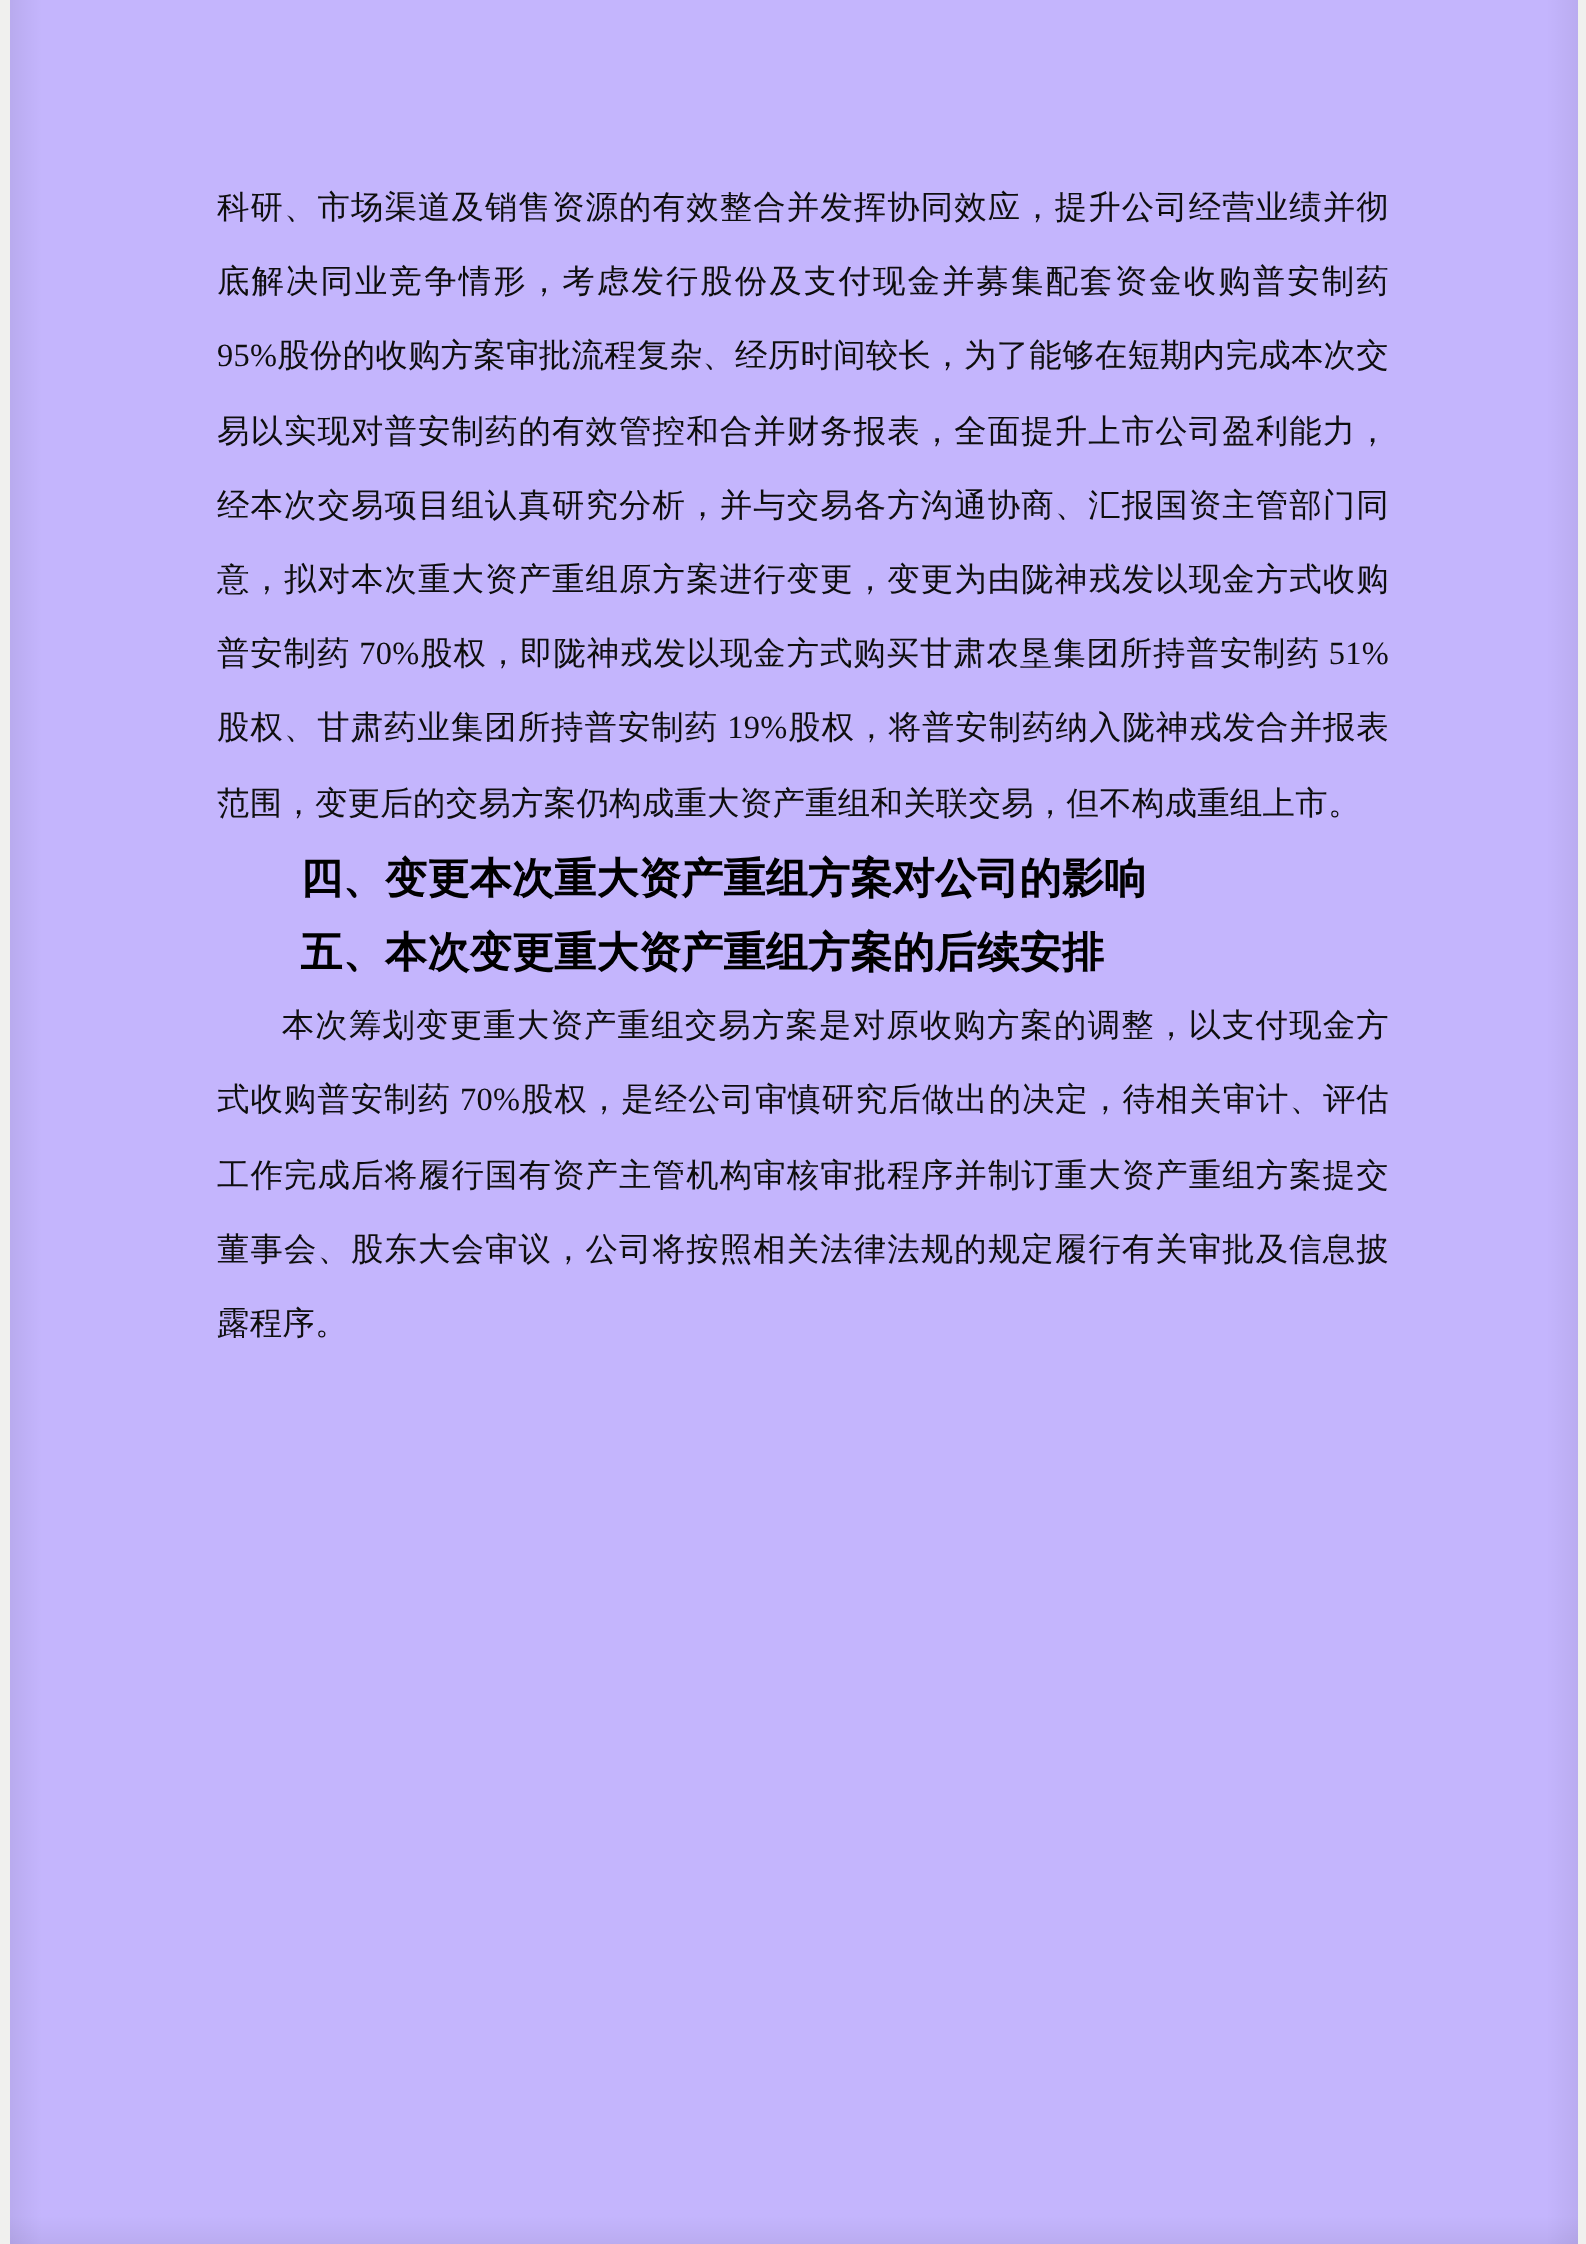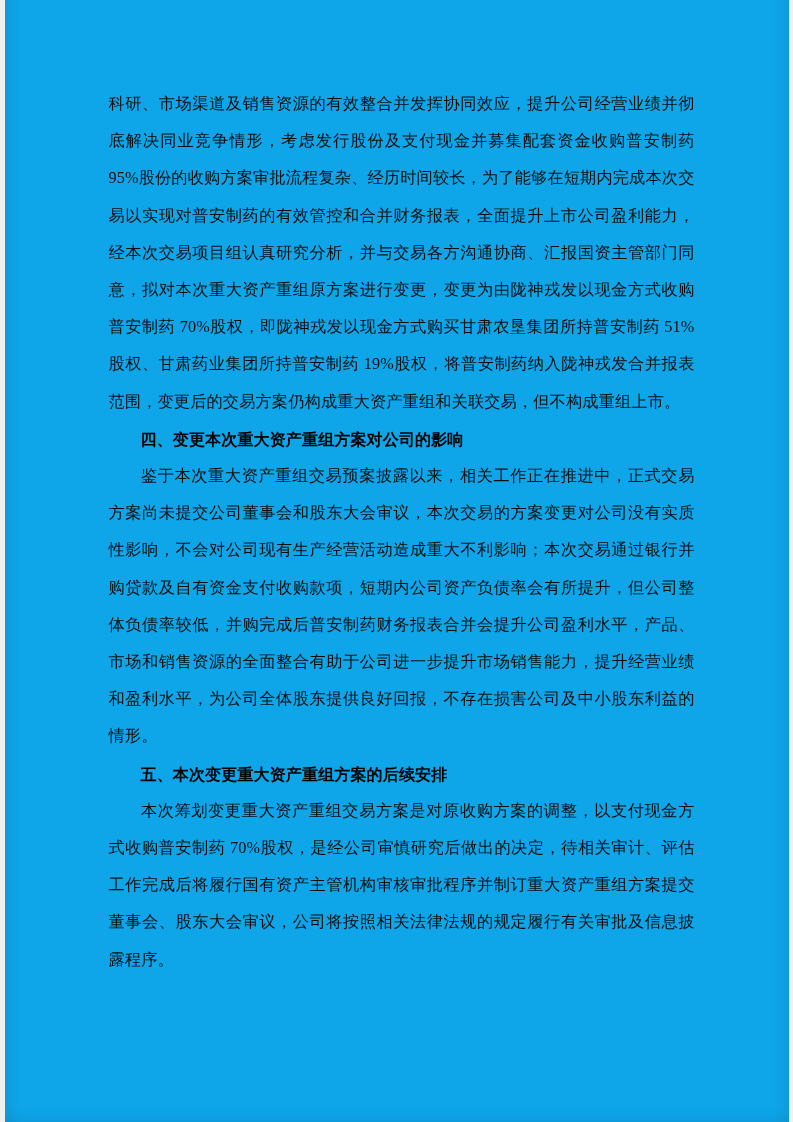--- a/index.html
+++ b/index.html
@@ -5,21 +5,21 @@
   html, body {
     margin: 0;
     padding: 0;
     background: #f0f0ee;
   }
   .page {
     position: relative;
     width: 784px;
     height: 1122px;
     margin: 0 auto;
-    background: #0ea5e9;
+    background: #c4b5fd;
     box-sizing: border-box;
     overflow: hidden;
   }
   .page-inner {
     position: absolute;
     left: 104px;
     top: 86px;
     width: 586px;
   }
   .doc-body {
@@ -33,21 +33,21 @@
   }
   p.para {
     margin: 0;
     text-indent: 2em;
   }
   p.para.noindent {
     text-indent: 0;
   }
   h2.heading {
     margin: 0;
-    font-size: 16px;
+    font-size: 21px;
     line-height: 37.2px;
     font-weight: bold;
     text-indent: 2em;
     font-family: "Liberation Serif", "DejaVu Serif", serif;
     color: #000;
   }
   
   .page::after {
     content: "";
     position: absolute;
@@ -82,20 +82,19 @@
   <div class="shade-right"></div>
   <div class="shade-bottom"></div>
 
   <div class="page-inner doc-body">
 
     <p class="para noindent">科研、市场渠道及销售资源的有效整合并发挥协同效应，提升公司经营业绩并彻底解决同业竞争情形，考虑发行股份及支付现金并募集配套资金收购普安制药 95%股份的收购方案审批流程复杂、经历时间较长，为了能够在短期内完成本次交易以实现对普安制药的有效管控和合并财务报表，全面提升上市公司盈利能力，经本次交易项目组认真研究分析，并与交易各方沟通协商、汇报国资主管部门同意，拟对本次重大资产重组原方案进行变更，变更为由陇神戎发以现金方式收购普安制药 70%股权，即陇神戎发以现金方式购买甘肃农垦集团所持普安制药 51%股权、甘肃药业集团所持普安制药 19%股权，将普安制药纳入陇神戎发合并报表范围，变更后的交易方案仍构成重大资产重组和关联交易，但不构成重组上市。</p>
 
 
     <h2 class="heading">四、变更本次重大资产重组方案对公司的影响</h2>
 
-    <p class="para">鉴于本次重大资产重组交易预案披露以来，相关工作正在推进中，正式交易方案尚未提交公司董事会和股东大会审议，本次交易的方案变更对公司没有实质性影响，不会对公司现有生产经营活动造成重大不利影响；本次交易通过银行并购贷款及自有资金支付收购款项，短期内公司资产负债率会有所提升，但公司整体负债率较低，并购完成后普安制药财务报表合并会提升公司盈利水平，产品、市场和销售资源的全面整合有助于公司进一步提升市场销售能力，提升经营业绩和盈利水平，为公司全体股东提供良好回报，不存在损害公司及中小股东利益的情形。</p>
 
     <h2 class="heading">五、本次变更重大资产重组方案的后续安排</h2>
 
     <p class="para">本次筹划变更重大资产重组交易方案是对原收购方案的调整，以支付现金方式收购普安制药 70%股权，是经公司审慎研究后做出的决定，待相关审计、评估工作完成后将履行国有资产主管机构审核审批程序并制订重大资产重组方案提交董事会、股东大会审议，公司将按照相关法律法规的规定履行有关审批及信息披露程序。</p>
 
   </div>
 </div>
 
 </body></html>

